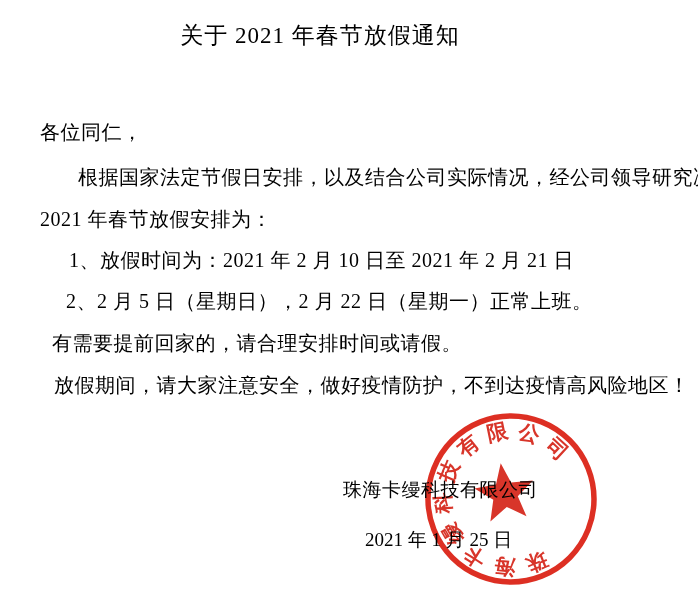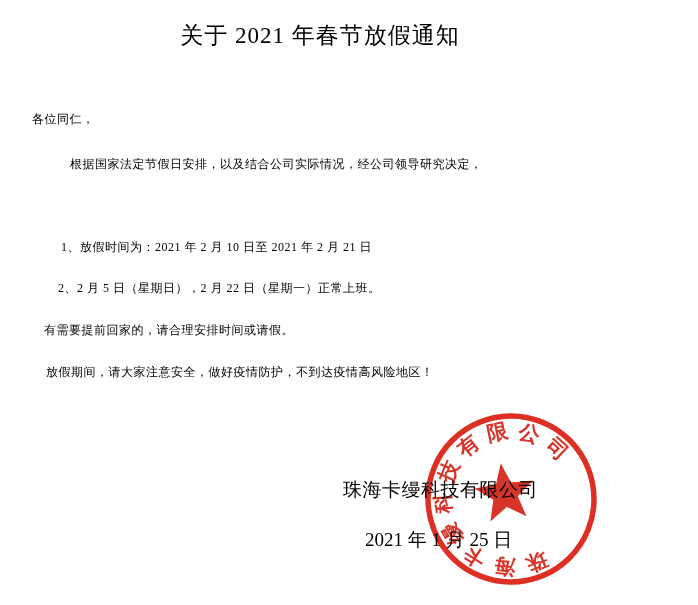--- a/index.html
+++ b/index.html
@@ -4,21 +4,21 @@
 <style>
   html,body{margin:0;padding:0;background:#fff;}
   .page{
     position:relative;width:698px;height:605px;background:#fff;
     font-family:"Liberation Serif","DejaVu Serif",serif;color:#000;overflow:hidden;
   }
   .title{
     position:absolute;left:28px;top:20px;width:584px;margin:0;
     text-align:center;font-size:23px;font-weight:400;letter-spacing:1px;white-space:nowrap;
   }
-  .line{position:absolute;margin:4px;font-size:12px;white-space:nowrap;letter-spacing:.5px;z-index:2;}
+  .line{position:absolute;margin:12px;font-size:20px;white-space:nowrap;letter-spacing:.5px;z-index:2;}
   .l0{left:28px;top:107px}
   .l1{left:66px;top:152px}
   .l2{left:28px;top:194px}
   .l3{left:57px;top:235px}
   .l4{left:54px;top:276px}
   .l5{left:40px;top:318px}
   .l6{left:42px;top:360px}
   .company{position:absolute;left:343px;top:477px;margin:0;font-size:19px;letter-spacing:.5px;white-space:nowrap;z-index:3;}
   .date{position:absolute;left:365px;top:527px;margin:0;font-size:19px;white-space:nowrap;z-index:3;}
   .seal{position:absolute;left:410px;top:400px;z-index:1;}
@@ -29,20 +29,21 @@
 </style>
 </head>
 <body>
 
 <div class="page">
 
   <h1 class="title">关于 2021 年春节放假通知</h1>
 
   <p class="line l0">各位同仁，</p>
   <p class="line l1">根据国家法定节假日安排，以及结合公司实际情况，经公司领导研究决定，</p>
+  <p class="line l2">2021 年春节放假安排为：</p>
   <p class="line l3">1、放假时间为：2021 年 2 月 10 日至 2021 年 2 月 21 日</p>
   <p class="line l4">2、2 月 5 日（星期日），2 月 22 日（星期一）正常上班。</p>
   <p class="line l6">放假期间，请大家注意安全，做好疫情防护，不到达疫情高风险地区！</p>
   <p class="line l5">有需要提前回家的，请合理安排时间或请假。</p>
 
   <svg class="seal" width="200" height="205" viewBox="410 400 200 205" aria-hidden="true">
     <circle cx="511" cy="499" r="83" fill="none" stroke-width="5.5" stroke="#dd2f23"></circle>
     <polygon points="500.7,463.3 511.1,482.5 532.9,480.4 517.8,496.3 526.5,516.3 506.8,506.9 490.4,521.4 493.3,499.7 474.5,488.6 496.0,484.6" fill="#d8352a"></polygon>
     <g id="seal-text-group">
         <text x="536.5" y="562.0" transform="rotate(158.0 536.5 562.0)" fill="#d8352a" class="seal-char">珠</text>

